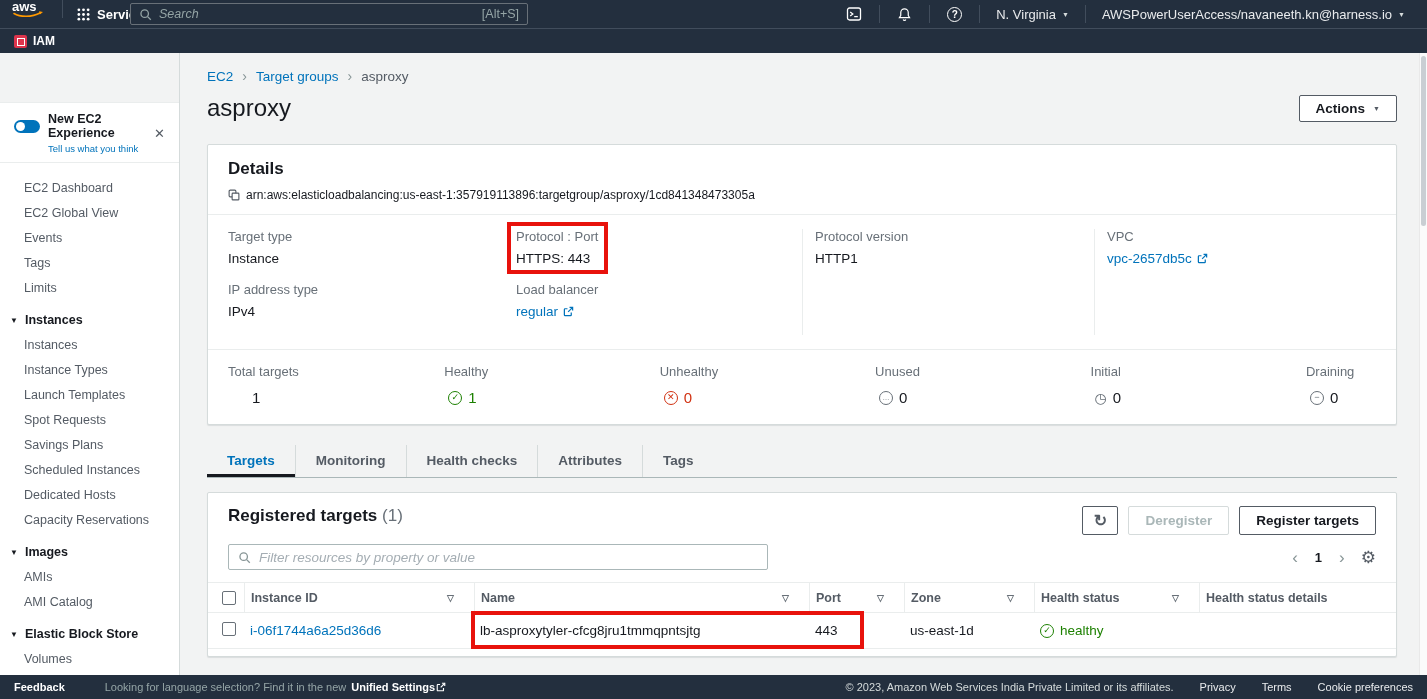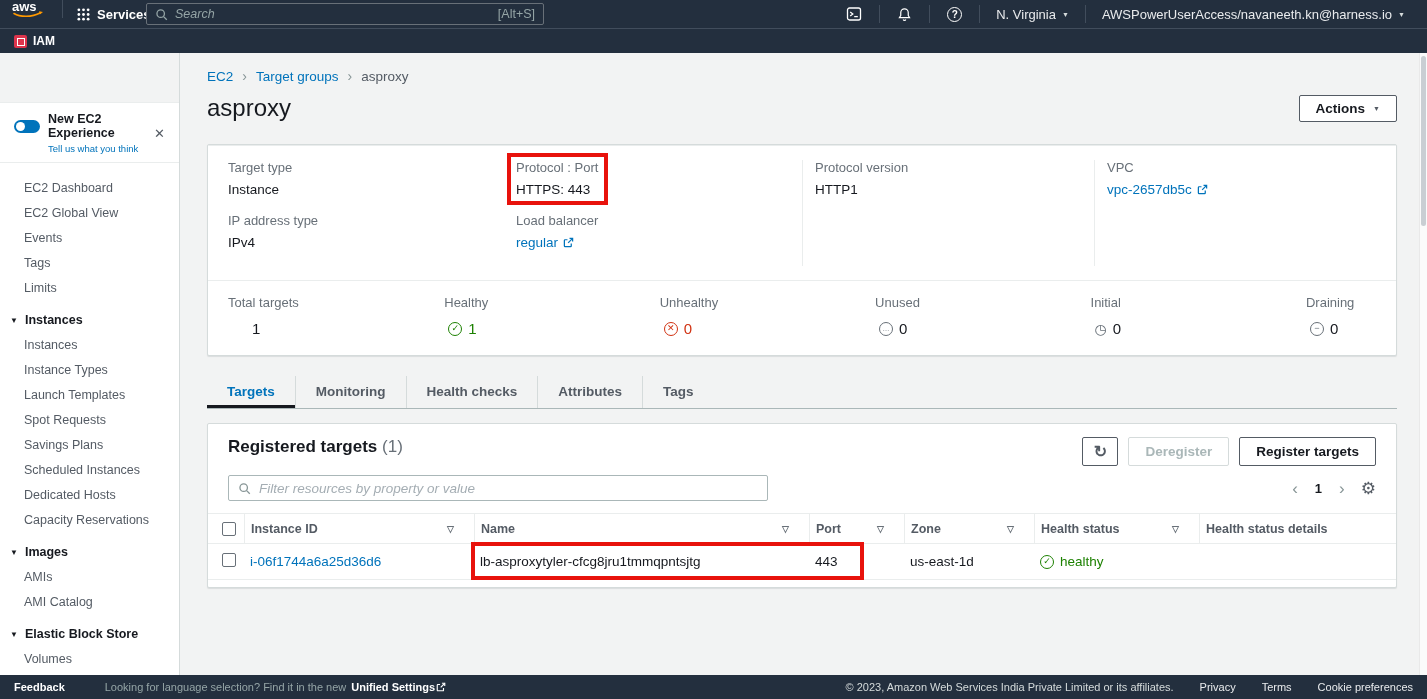--- a/index.html
+++ b/index.html
@@ -7,21 +7,21 @@
   body { font-family:"Liberation Sans", sans-serif; background:#f2f3f3; position:relative; color:#16191f; }
 
   
   .topnav { position:absolute; top:0; left:0; width:100%; height:28px; background:#232f3e; display:flex; align-items:center; z-index:30; }
   .tn-left { display:flex; align-items:flex-start; height:100%; }
   .aws-logo { margin:0 12px 0 12px; position:relative; width:34px; height:22px; cursor:pointer; }
   .aws-logo .txt { color:#fff; font-weight:bold; font-size:13px; line-height:14px; display:block; }
   .aws-logo svg { position:absolute; left:0; top:11px; }
   .tn-divider { width:1px; height:18px; background:#414d5c; margin:0 4px; }
   .services { display:flex; align-items:center; gap:7px; color:#fff; font-size:13px; font-weight:bold; padding:0 10px; height:100%; cursor:pointer; }
-  .tn-search { position:absolute; left:130px; top:3px; width:398px; height:22px; border:1px solid #687078; border-radius:2px; display:flex; align-items:center; padding:0 8px; gap:7px; background:#232f3e;margin-left:16px; }
+  .tn-search { position:absolute; left:130px; top:3px; width:398px; height:22px; border:1px solid #687078; border-radius:2px; display:flex; align-items:center; padding:0 8px; gap:7px; background:#232f3e; }
   .tn-search input { flex:1; background:transparent; border:none; outline:none; color:#d5dbdb; font-size:12.5px; font-style:italic; font-family:"Liberation Sans",sans-serif; }
   .tn-search input::placeholder { color:#95a5a6; font-style:italic; }
   .tn-shortcut { color:#95a5a6; font-size:12.5px; }
   .tn-right { position:absolute; right:10px; top:0; height:28px; display:flex; align-items:center; gap:0; color:#d5dbdb; font-size:13px; }
   .tn-icon { padding:0 13px; display:flex; align-items:center; cursor:pointer; height:100%; }
   .help-circle { width:15px; height:15px; border:1.4px solid #fff; border-radius:50%; color:#fff; font-size:10px; font-weight:bold; display:flex; align-items:center; justify-content:center; }
   .tn-menu { display:flex; align-items:center; gap:6px; padding:0 12px; cursor:pointer; color:#e9ebed; height:100%; }
   .caret { font-size:7px; color:#d5dbdb; }
   
   .favbar { position:absolute; top:28px; left:0; width:100%; height:25px; background:#232f3e; border-top:1px solid #414d5c; display:flex; align-items:center; z-index:29; }
@@ -270,20 +270,32 @@
 
     <div class="title-row">
       <h1 class="page-title">asproxy</h1>
       <button class="btn">
         <span>Actions</span>
         <span class="caret">▼</span>
       </button>
     </div>
 
     <div class="card details-card">
+      <div class="dc-head">
+        <div class="card-h2">Details</div>
+        <div class="arn-row">
+          <span class="copy-icon">
+            <svg width="12" height="12" viewBox="0 0 16 16" fill="none" stroke="#545b64" stroke-width="1.5">
+                <rect x="5.5" y="5.5" width="9" height="9" rx="1"></rect>
+                <path d="M10.5 5.5V3a1.5 1.5 0 0 0-1.5-1.5H3A1.5 1.5 0 0 0 1.5 3v6A1.5 1.5 0 0 0 3 10.5h2.5"></path>
+              </svg>
+          </span>
+          <span>arn:aws:elasticloadbalancing:us-east-1:357919113896:targetgroup/asproxy/1cd841348473305a</span>
+        </div>
+      </div>
       <div class="details-grid">
         <div class="dcol">
           <div class="dfield">
             <div class="dlabel">Target type</div>
             <div class="dvalue">Instance</div>
           </div>
           <div class="dfield">
             <div class="dlabel">IP address type</div>
             <div class="dvalue">IPv4</div>
           </div>

